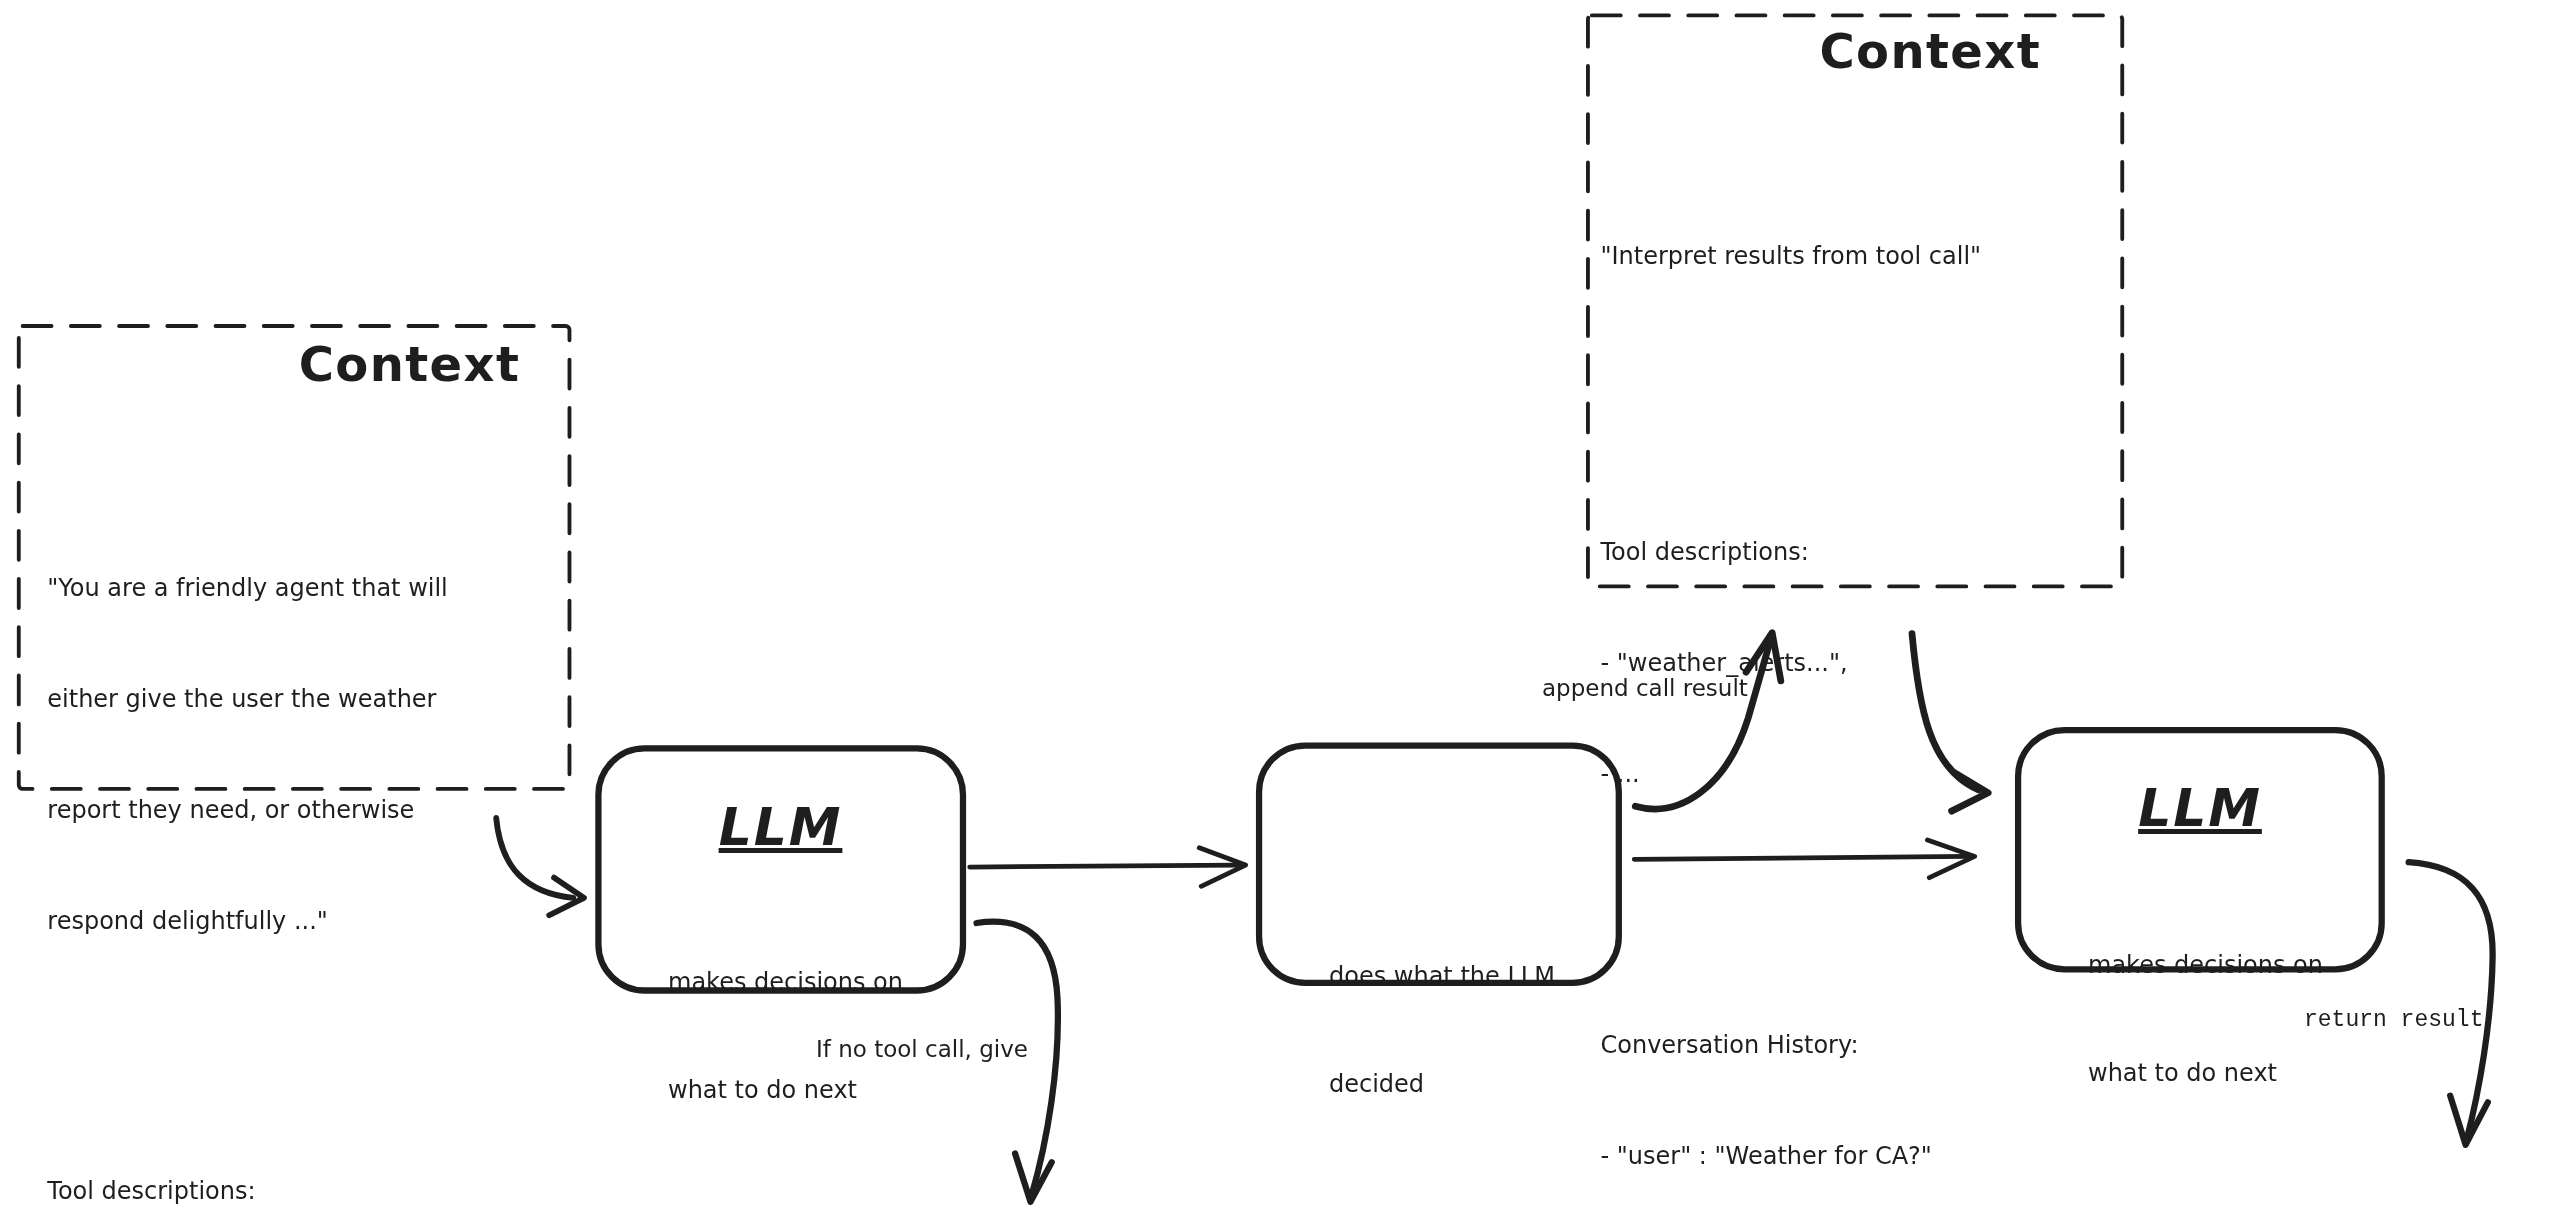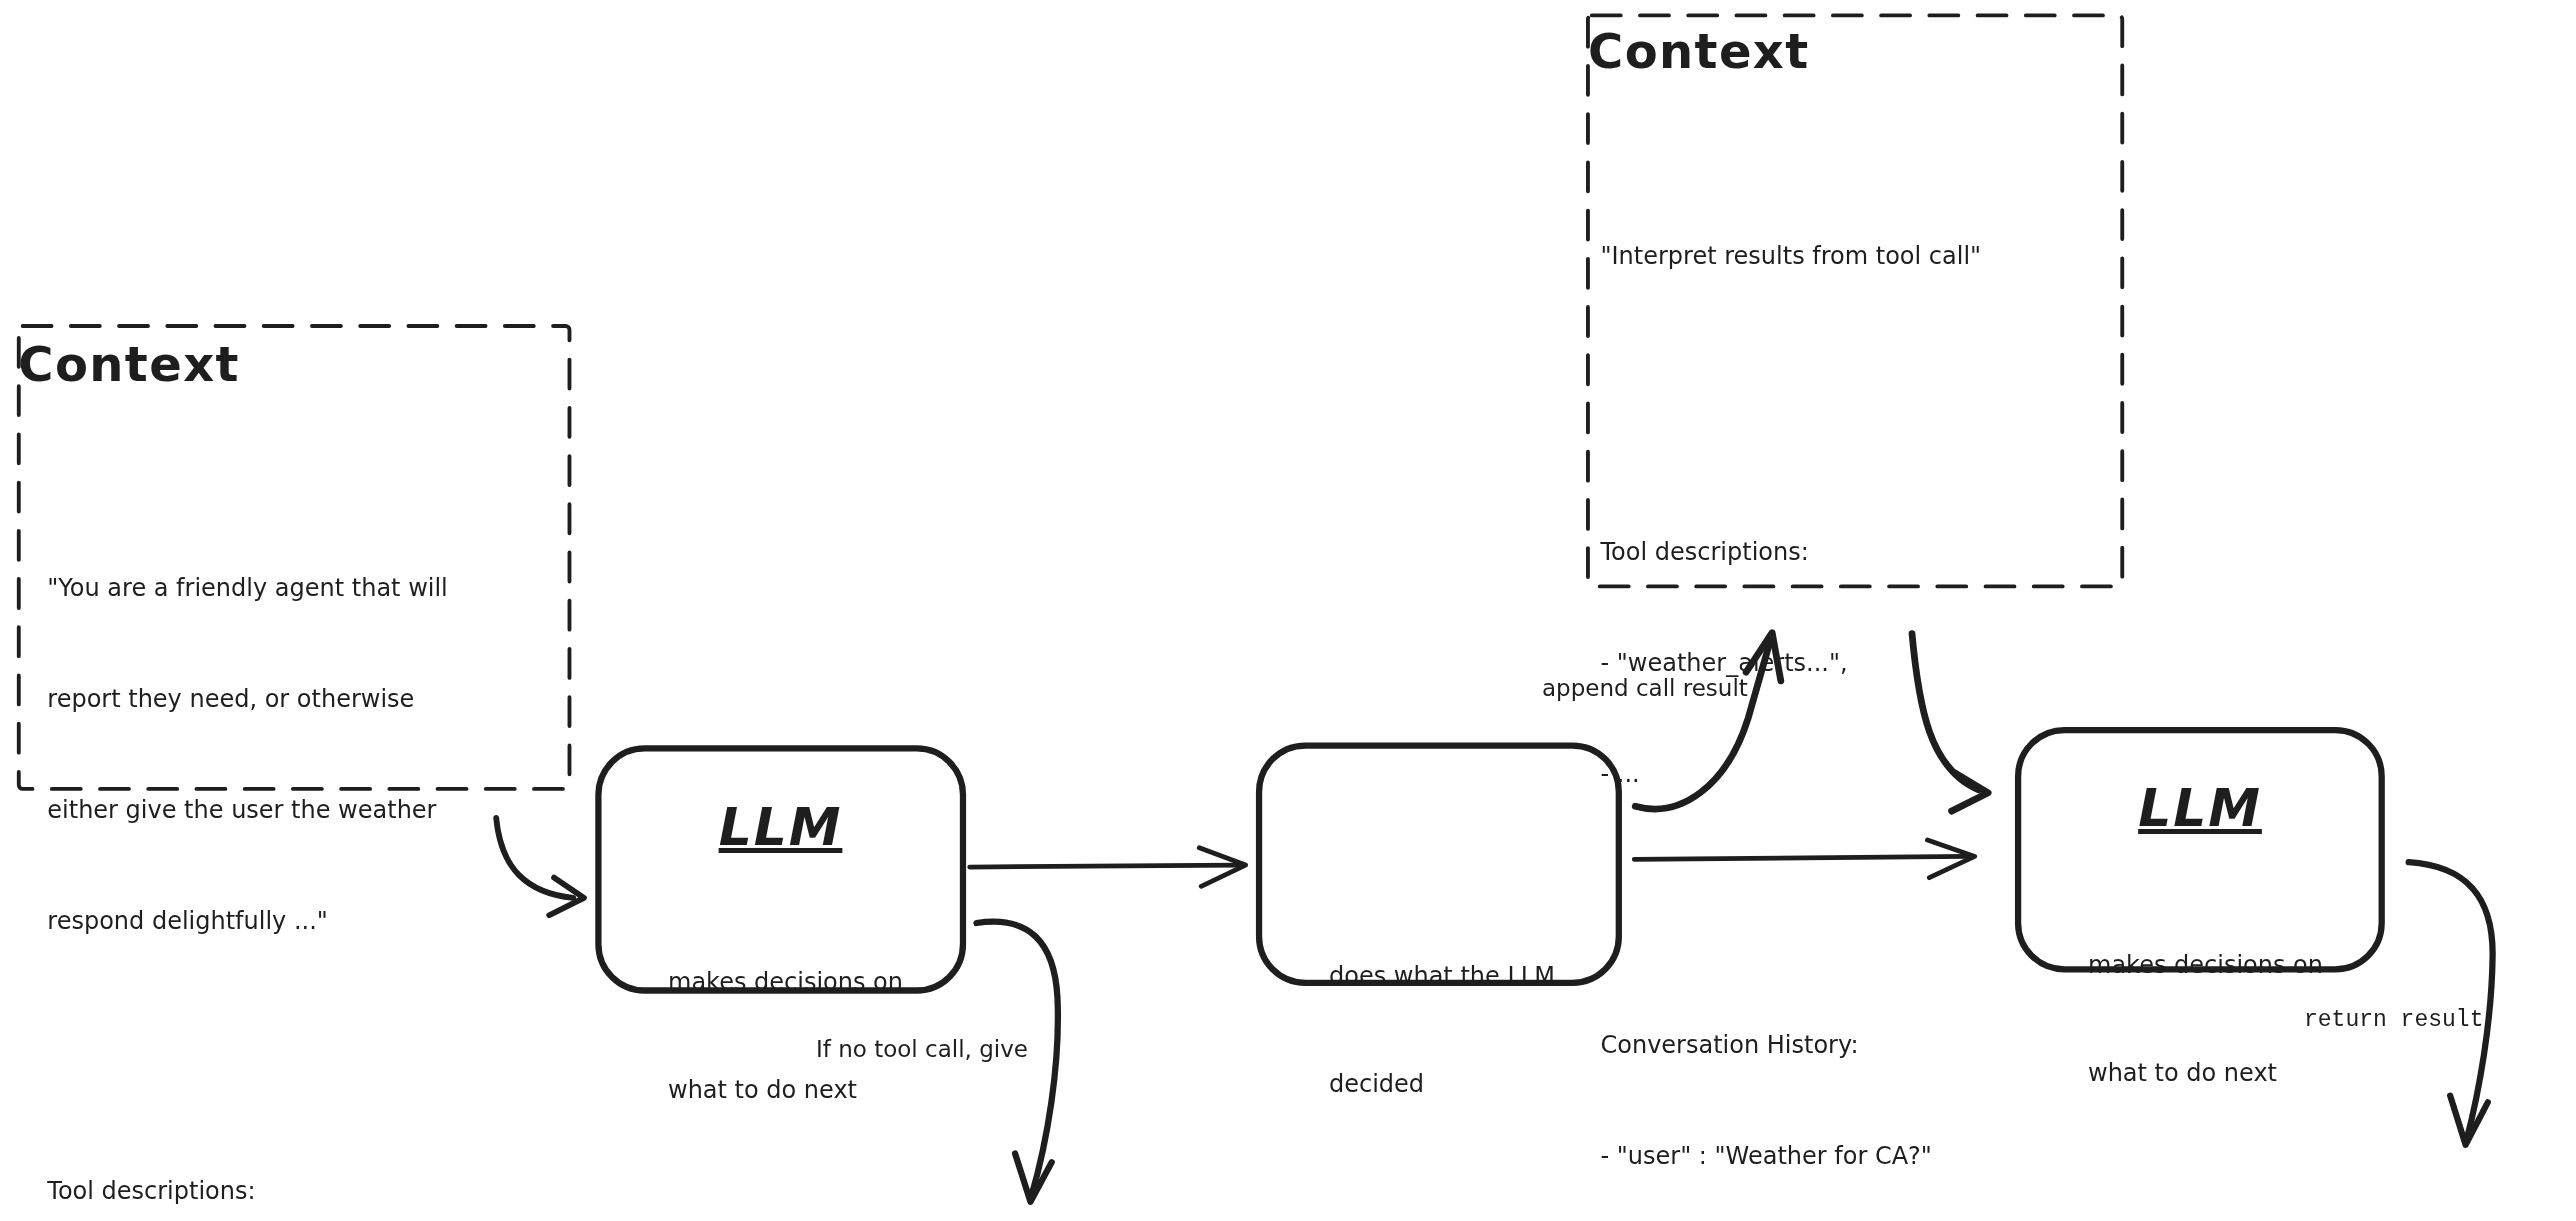--- a/index.html
+++ b/index.html
@@ -12,21 +12,21 @@
   }
   .canvas { position: absolute; left: 0; top: 0; width: 2576px; height: 1221px; }
   svg.layer { position: absolute; left: 0; top: 0; width: 2576px; height: 1221px; }
 
   .node { position: absolute; }
 
   
   .ctx-title {
     position: absolute; top: 9.6px; left: 0;
     font-size: 48px; font-weight: 700; letter-spacing: 1.4px;
-    text-align: left; white-space: pre;
+    text-align: right; white-space: pre;
   }
   .ctx-body { position: absolute; font-size: 24px; line-height: 37px; white-space: pre; }
   .block { margin-bottom: 11.6px; }
   .ctx-line { white-space: pre; }
 
   
   .node-title {
     position: absolute; left: 0; width: 100%; text-align: center;
     font-size: 52px; font-weight: 700; letter-spacing: 1.9px; white-space: pre;
   }
@@ -109,22 +109,22 @@
       <path d="M 2497 894 C 2558 898, 2585 931, 2584 992 C 2583 1060, 2570 1132, 2557 1182" stroke-width="6.5"></path>
       <path d="M 2540 1136 L 2556 1187 L 2579 1143" stroke-width="6.5"></path>
     </g>
   </svg>
 
   <div class="node" id="context1">
     <div class="ctx-title">Context</div>
     <div class="ctx-body">
       <div class="block b1">
         <div class="ctx-line">"You are a friendly agent that will</div>
+        <div class="ctx-line">either give the user the weather</div>
         <div class="ctx-line">report they need, or otherwise</div>
-        <div class="ctx-line">either give the user the weather</div>
         <div class="ctx-line">respond delightfully ..."</div>
       </div>
       <div class="block b2">
         <div class="ctx-line">Tool descriptions:</div>
         
         
       </div>
       
     </div>
   </div>

